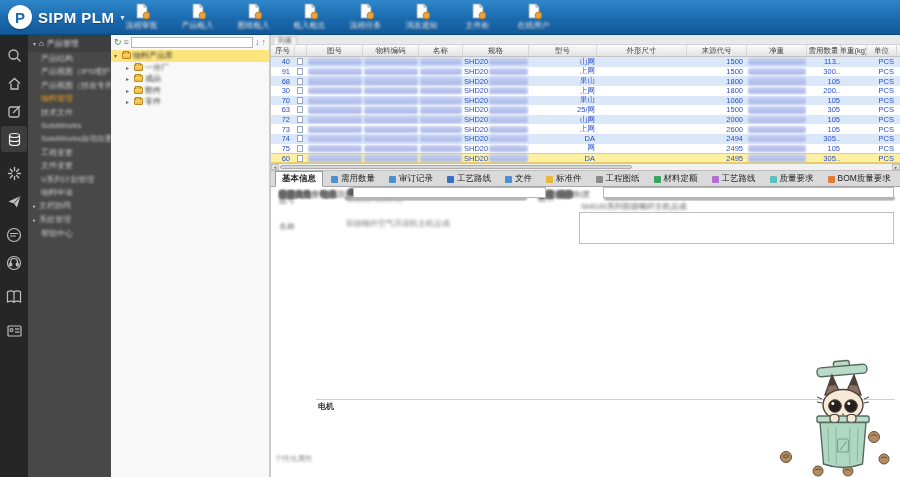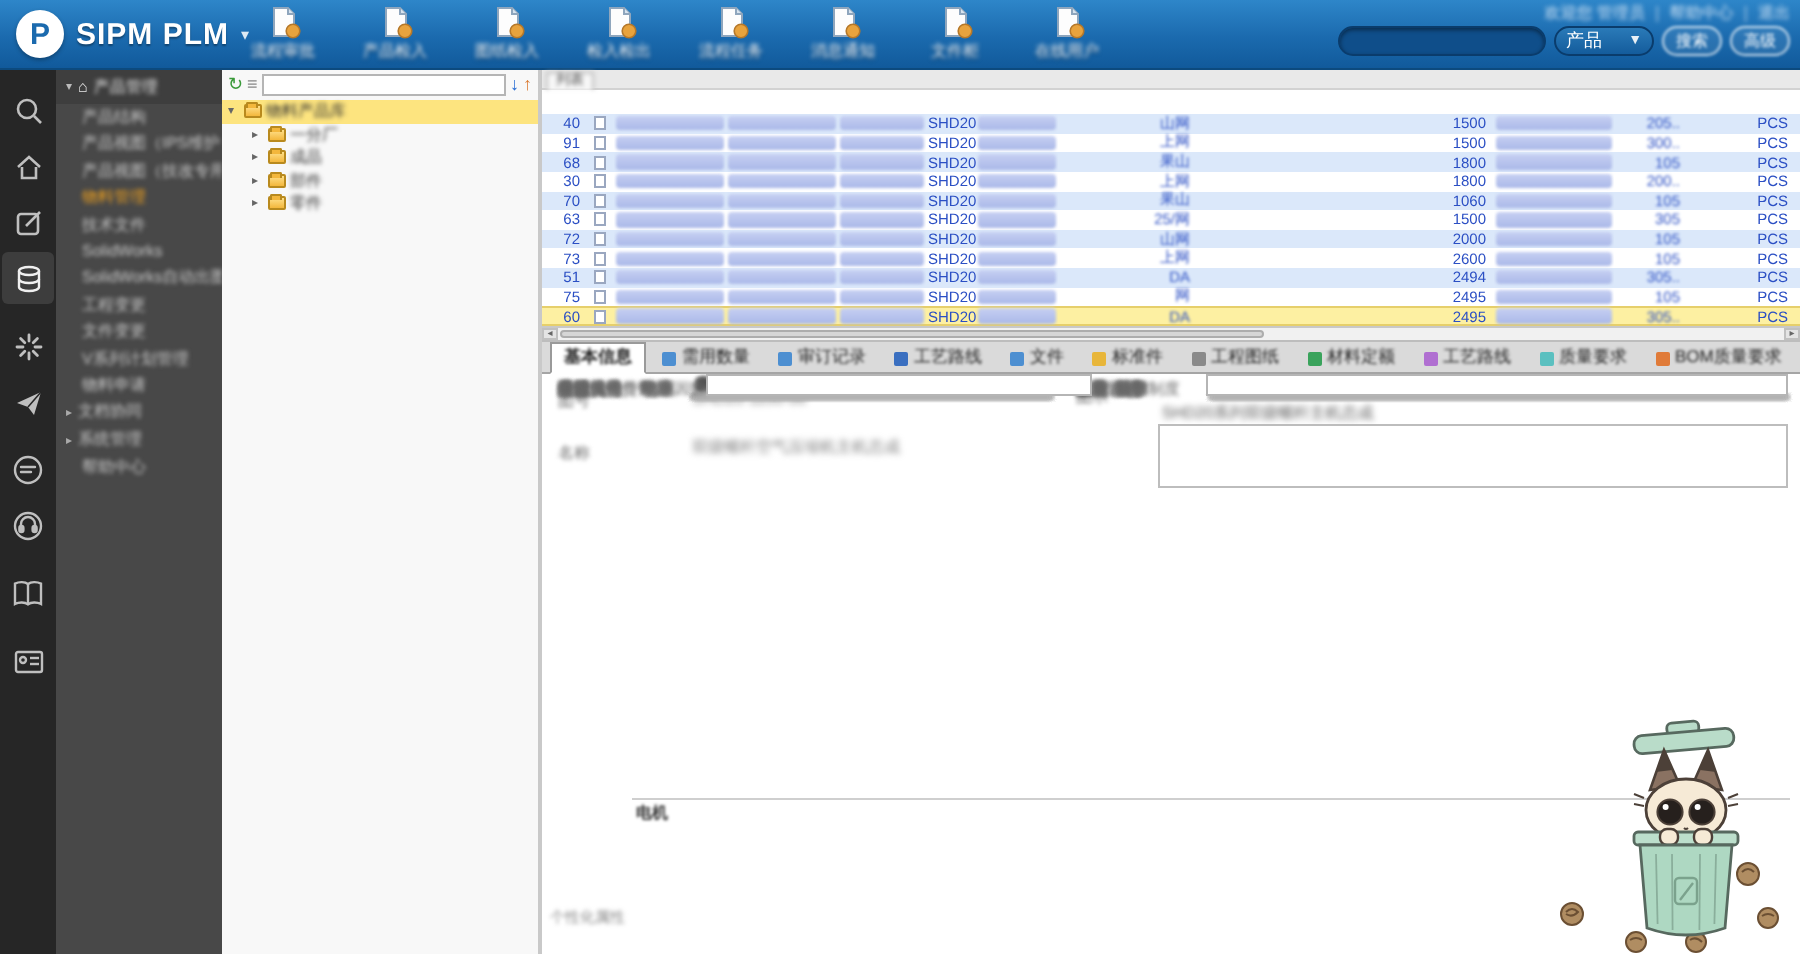--- a/index.html
+++ b/index.html
@@ -205,32 +205,20 @@
         <div class="tool">
         <svg width="18" height="17" viewBox="0 0 18 17">
           <path d="M4 1 h7 l3 3 v11 h-10 z" fill="#fdfdfd" stroke="#8fa6bd" stroke-width="1"></path>
           <path d="M11 1 v3 h3" fill="#d7e3ee" stroke="#8fa6bd" stroke-width="1"></path>
           <circle cx="13.5" cy="12.5" r="3.4" fill="#e8a33d" stroke="#b5782a" stroke-width=".8"></circle>
         </svg>
         <span class="tlabel bx">在线用户</span>
       </div>
       </div>
 
-    <div class="topright">
-      <div class="userline bx">欢迎您 管理员 ｜ 帮助中心 ｜ 退出</div>
-      <div class="searchrow">
-        <input class="search-input" type="text" value="" style="">
-        <div class="cat-select">
-          <span>产品</span>
-          <span class="car">▼</span>
-        </div>
-        <button class="pill-btn bx0">搜索</button>
-        <button class="pill-btn bx0">高级</button>
-      </div>
-    </div>
   </header>
 
   <nav class="rail">
     <span class="ricon">
       <svg width="15" height="15" viewBox="0 0 15 15" fill="none" stroke="currentColor" stroke-width="1.3">
           <circle cx="6.5" cy="6.5" r="4.5"></circle>
           <line x1="10" y1="10" x2="13.5" y2="13.5"></line>
         </svg>
       </span>
     <span class="ricon">
@@ -364,40 +352,56 @@
         <span class="bx">零件</span>
       </div>
       </div>
   </aside>
 
   <section class="content">
     <div class="lstrip">
       <span class="lchip bx">列表</span>
     </div>
 
+    <div class="thead cols">
+
+    <span class="hc bx0">序号</span>
+        <span class="hc bx0"></span>
+        <span class="hc bx0">图号</span>
+        <span class="hc bx0">物料编码</span>
+        <span class="hc bx0">名称</span>
+        <span class="hc bx0">规格</span>
+        <span class="hc bx0">型号</span>
+        <span class="hc bx0">外形尺寸</span>
+        <span class="hc bx0">来源代号</span>
+        <span class="hc bx0">净重</span>
+        <span class="hc bx0">需用数量</span>
+        <span class="hc bx0">单重(kg)</span>
+        <span class="hc bx0">单位</span>
+      </div>
 
     <div class="tbody">
 
     <div class="trow cols">
         <span class="c-num blue">40</span>
         <span>
             <i class="mini-doc"></i>
           </span>
         <span class="sm"></span>
         <span class="sm"></span>
         <span class="sm"></span>
         <span class="cell-shd">
             <b class="blue">SHD20</b>
             <i class="smear-tail"></i>
           </span>
         <span class="c-e blue bx0">山网</span>
         <span></span>
         <span class="c-n1 blue">1500</span>
         <span class="sm"></span>
-        <span class="c-n2 blue bx0">205..</span>
+        <span class="c-n2 blue bx0">113..</span>
         <span></span>
         <span class="c-u blue">PCS</span>
       </div>
         <div class="trow cols">
         <span class="c-num blue">91</span>
         <span>
             <i class="mini-doc"></i>
           </span>
         <span class="sm"></span>
         <span class="sm"></span>
@@ -528,21 +532,21 @@
           </span>
         <span class="c-e blue bx0">上网</span>
         <span></span>
         <span class="c-n1 blue">2600</span>
         <span class="sm"></span>
         <span class="c-n2 blue bx0">105</span>
         <span></span>
         <span class="c-u blue">PCS</span>
       </div>
         <div class="trow cols">
-        <span class="c-num blue">51</span>
+        <span class="c-num blue">74</span>
         <span>
             <i class="mini-doc"></i>
           </span>
         <span class="sm"></span>
         <span class="sm"></span>
         <span class="sm"></span>
         <span class="cell-shd">
             <b class="blue">SHD20</b>
             <i class="smear-tail"></i>
           </span>

